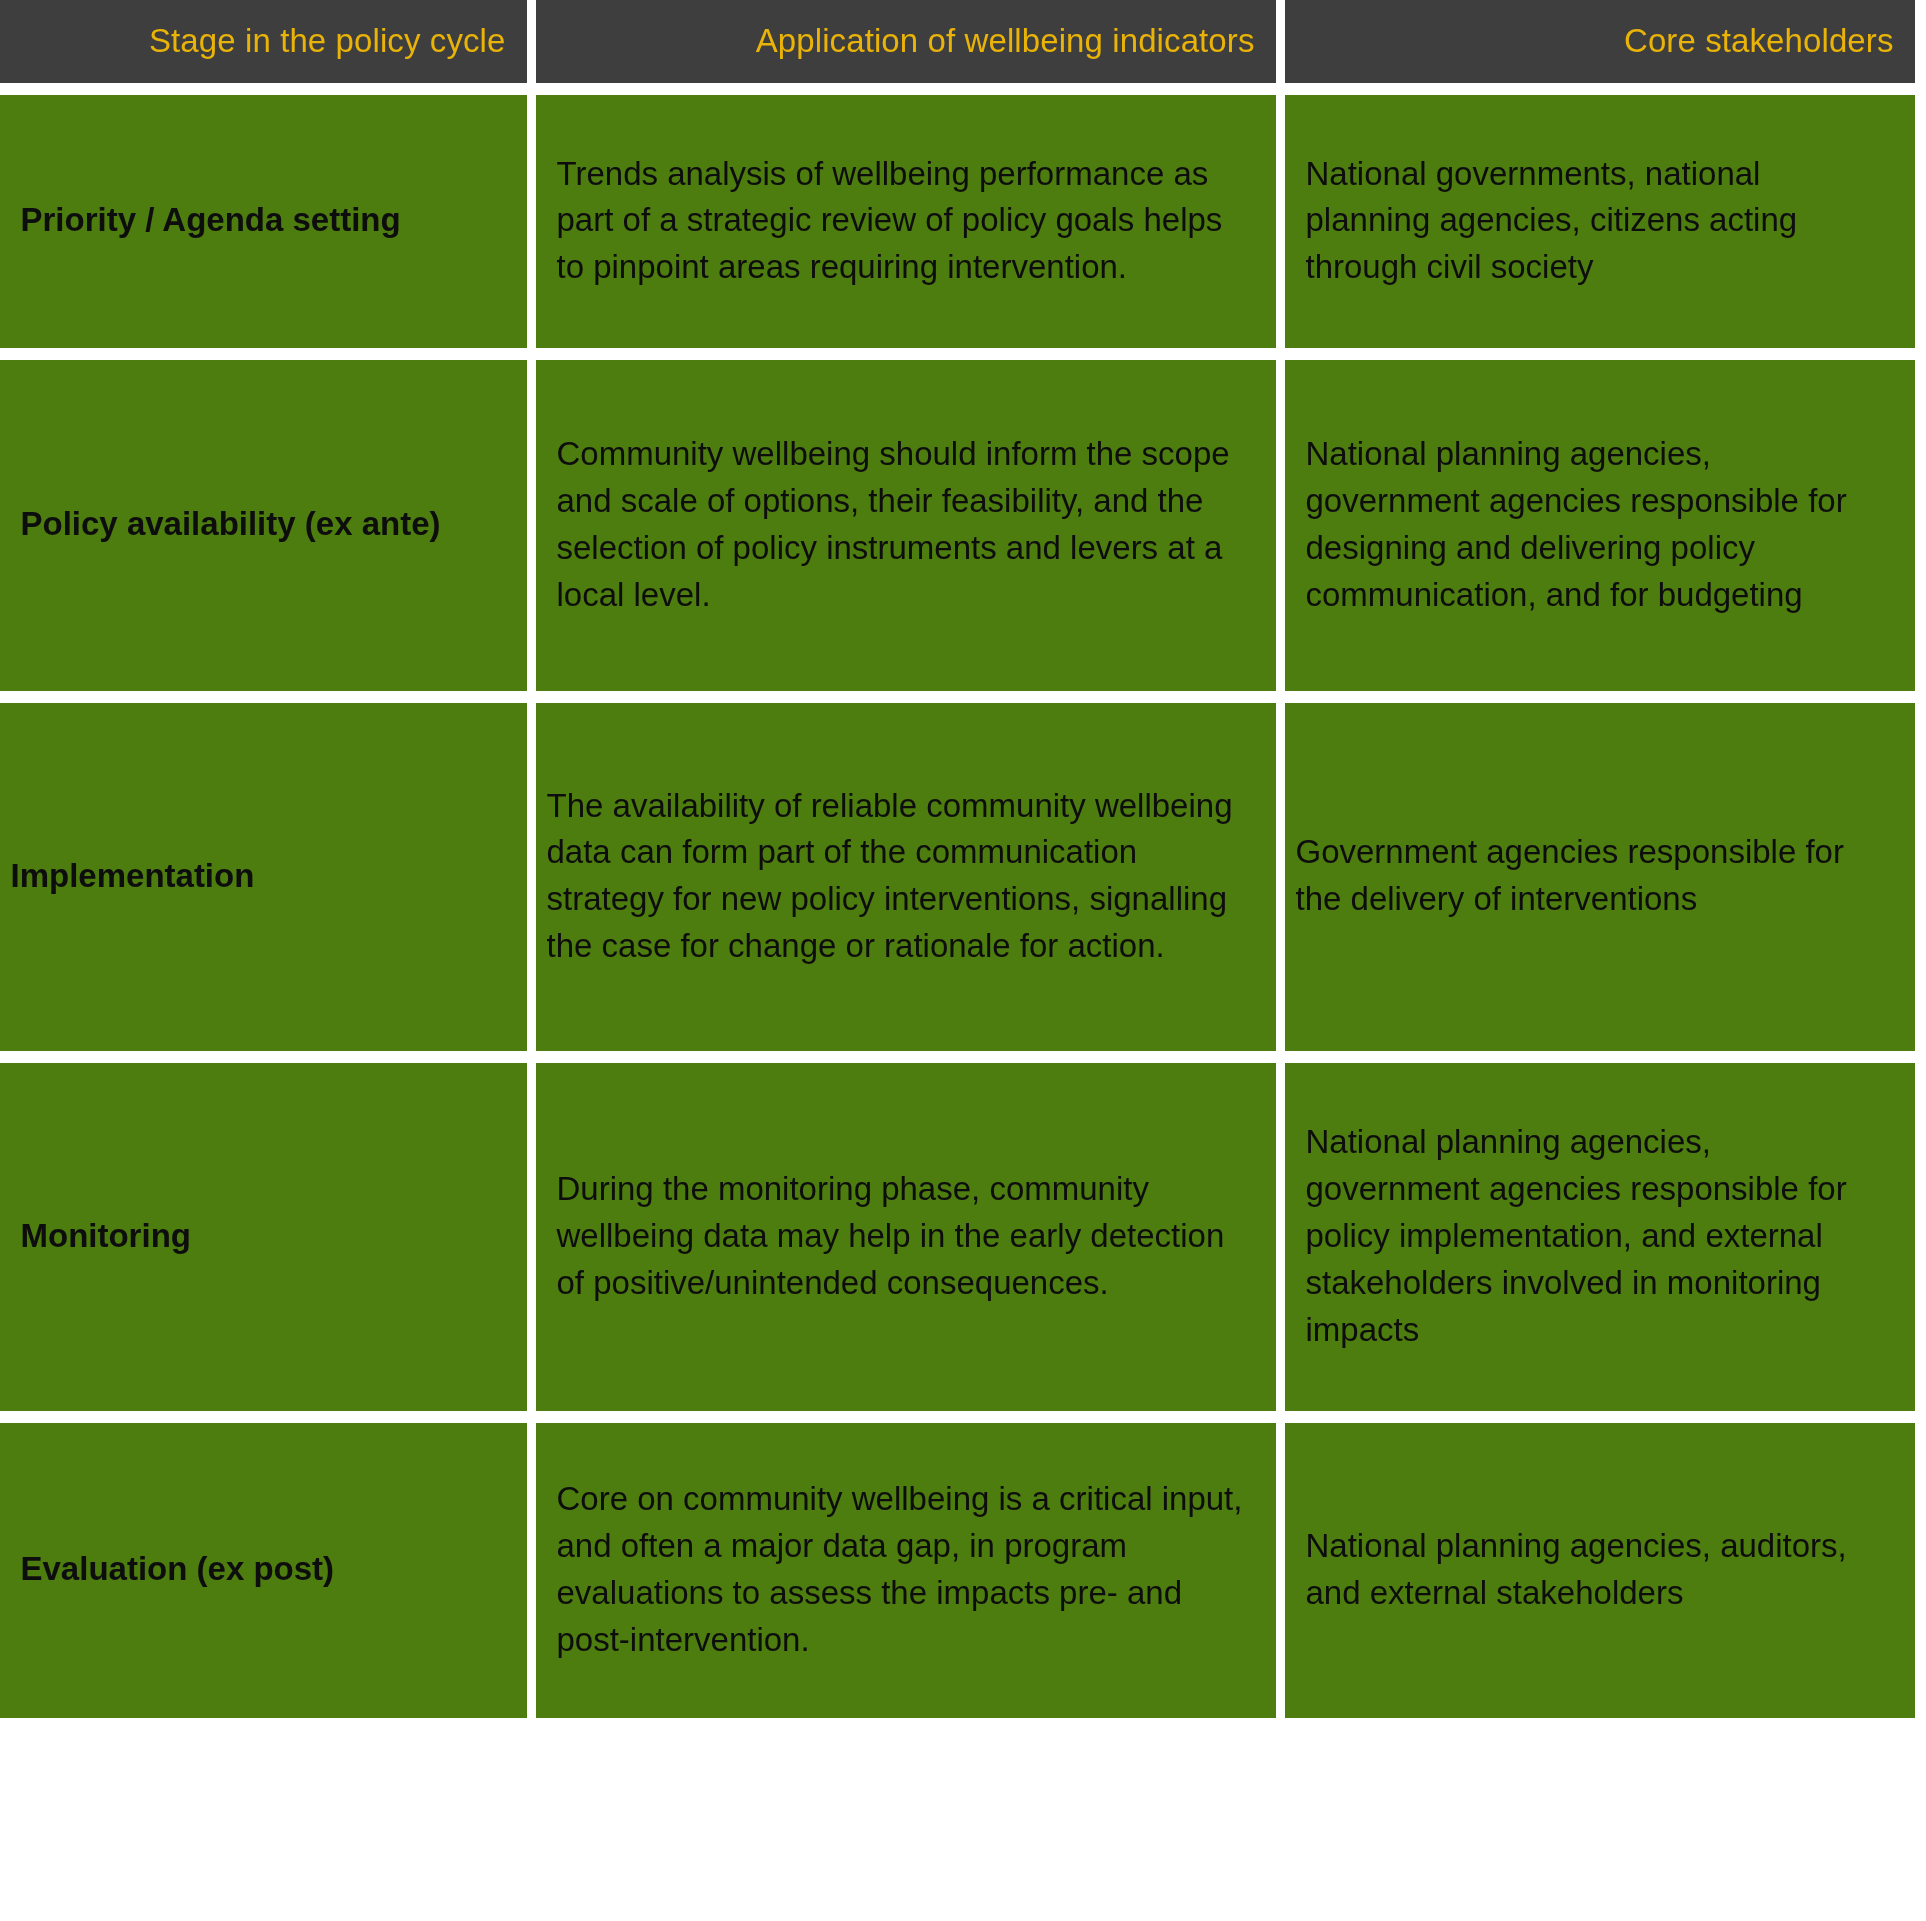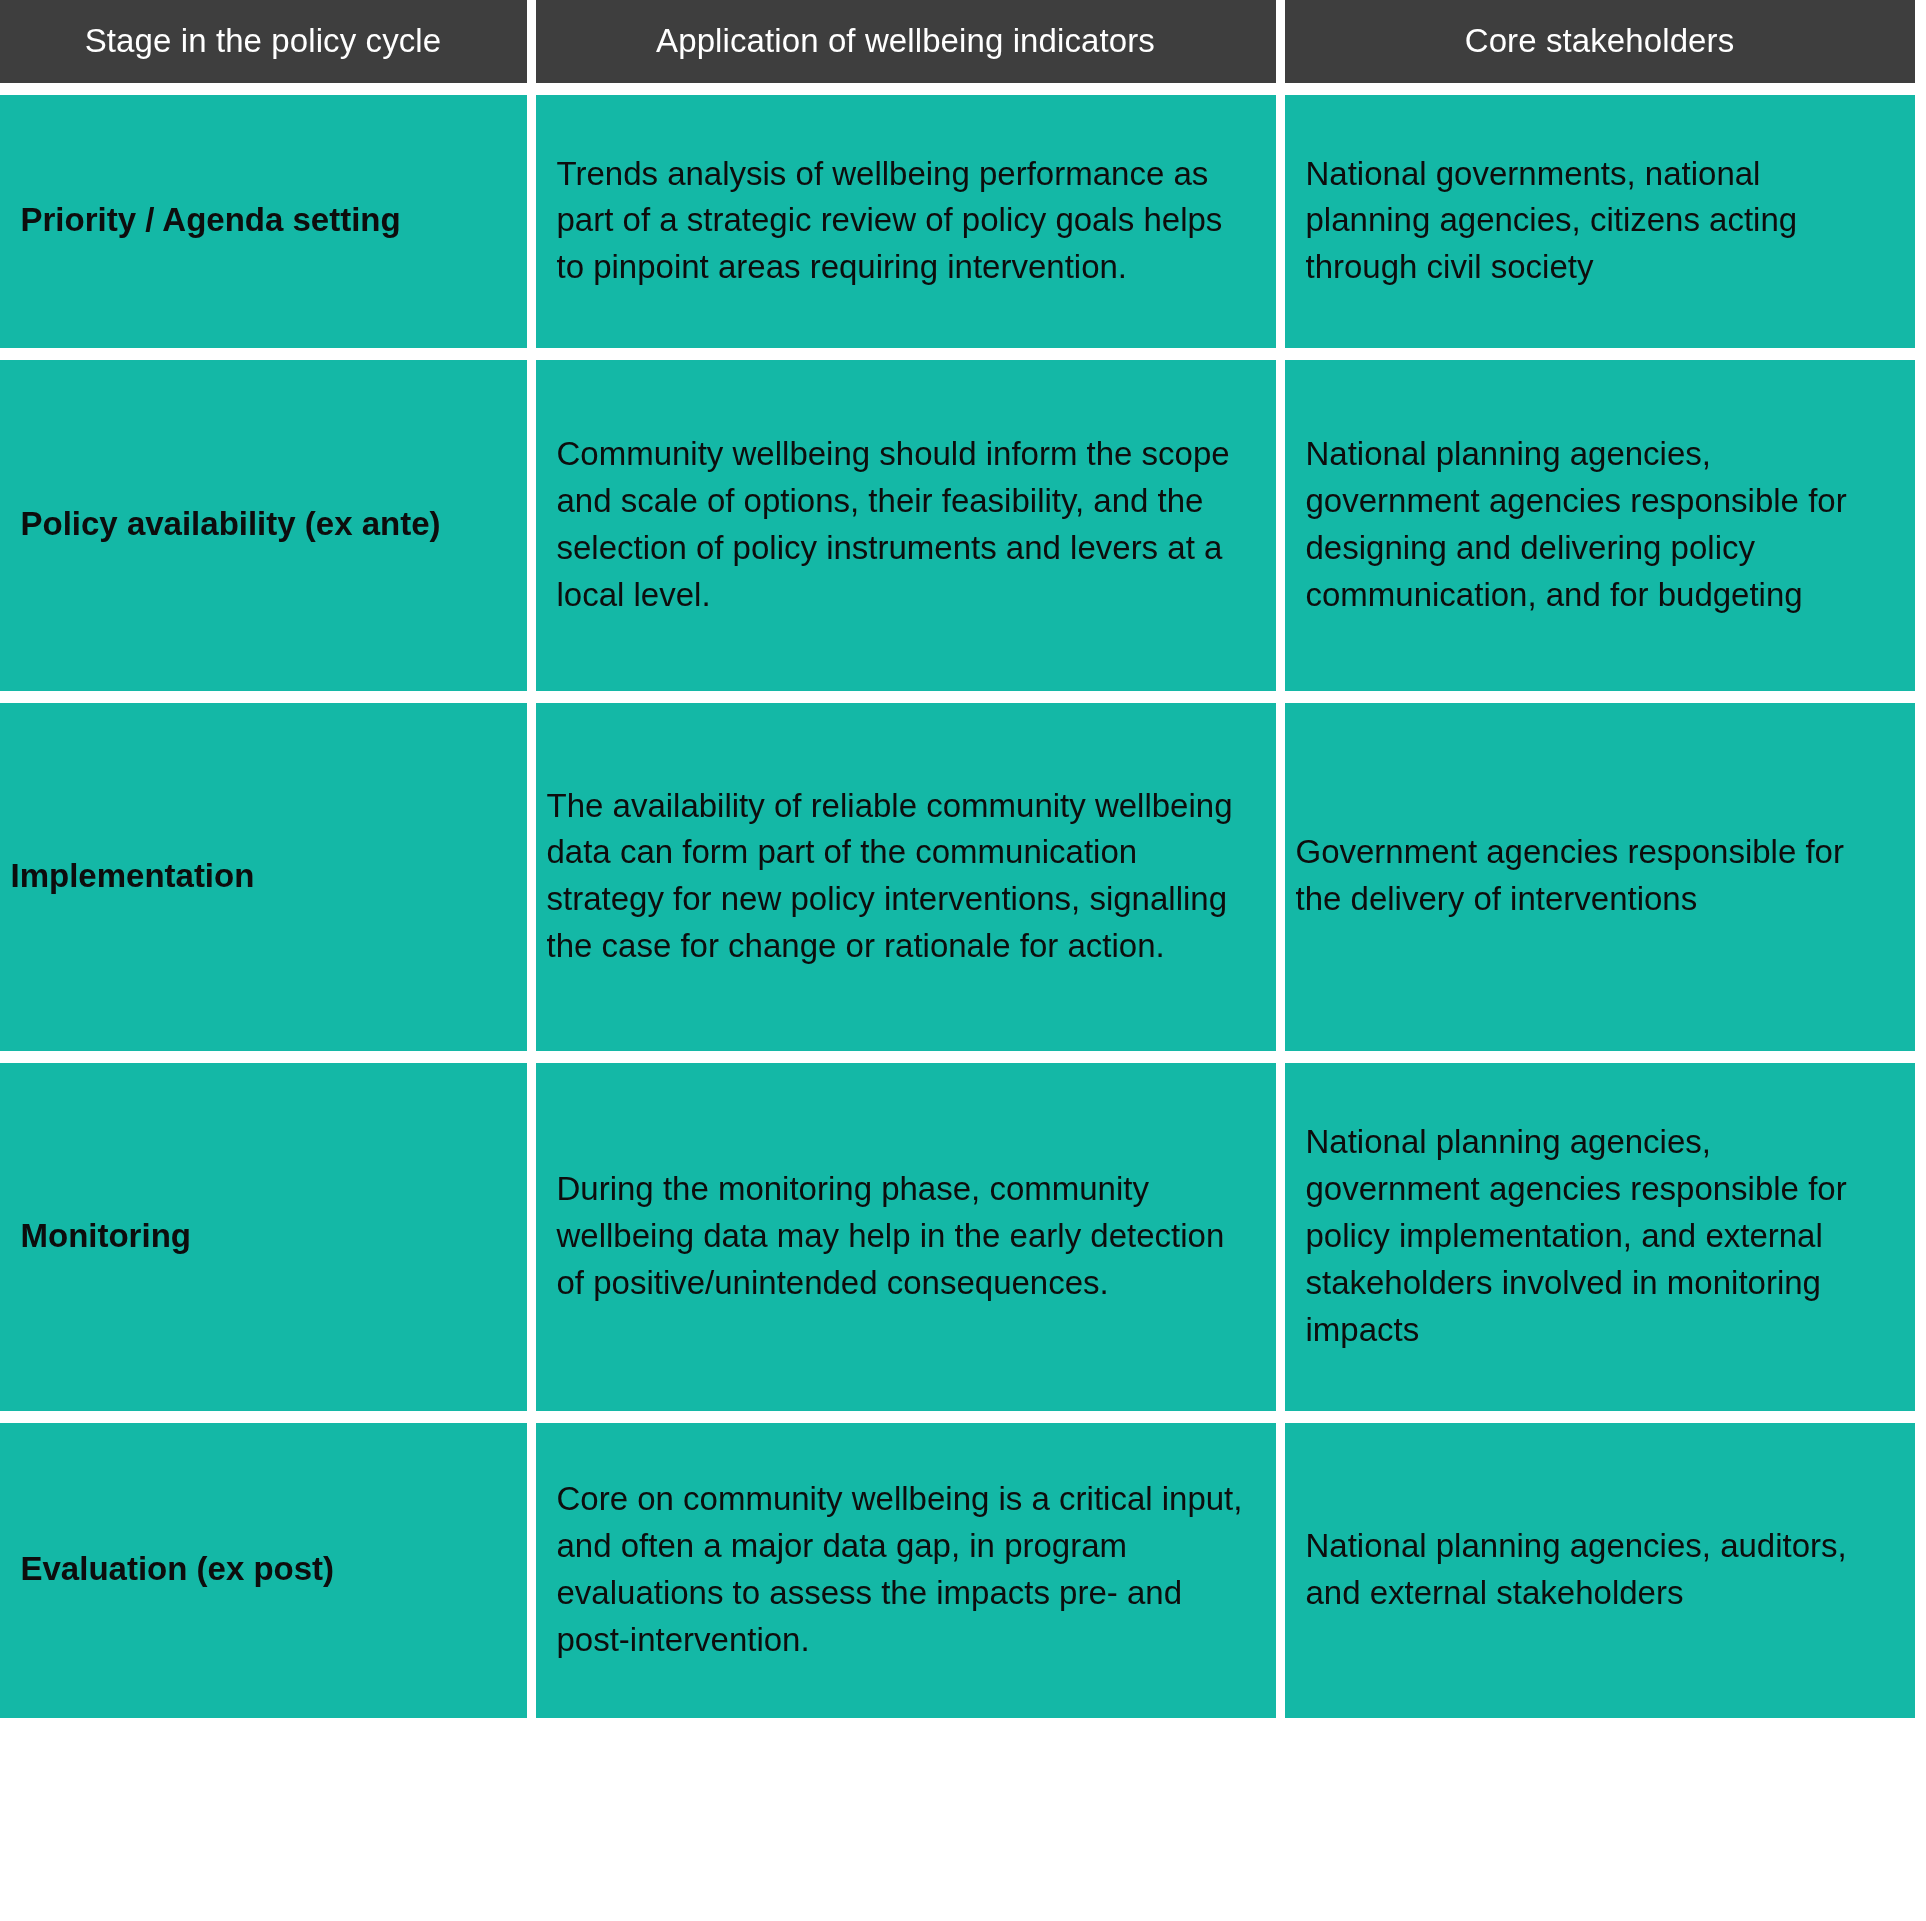--- a/index.html
+++ b/index.html
@@ -27,35 +27,35 @@
     table-layout: fixed;
     margin: -12.7px 0 0 -9.5px;
   }
 
   col.c1 { width: 527px; }
   col.c2 { width: 740px; }
   col.c3 { width: 630px; }
 
   thead th {
     background: #3e3e3e;
-    color: #ffffff;
-    text-align: center;
+    color: #eab308;
+    text-align: right;
     vertical-align: middle;
     font-weight: 400;
     font-size: 33px;
     line-height: 1.22;
     padding: 18px 21px 19px 21px;
     height: 84px;
     box-sizing: border-box;
     font-stretch: condensed;
     letter-spacing: 0.1px;
   }
 
   tbody td {
-    background: #14b8a6;
+    background: #4d7c0f;
     color: #0d0d0d;
     text-align: left;
     font-weight: 400;
     font-size: 33px;
     line-height: 1.42;
     padding: 20px 23px 22px 21px;
     box-sizing: border-box;
     font-stretch: condensed;
     vertical-align: middle;
   }

